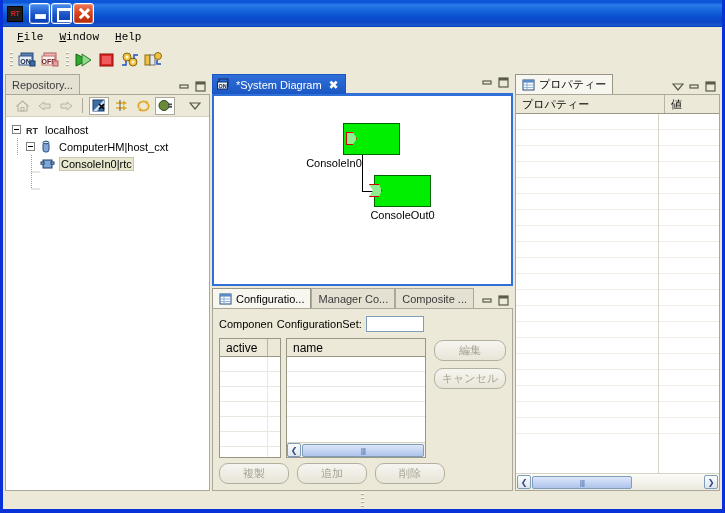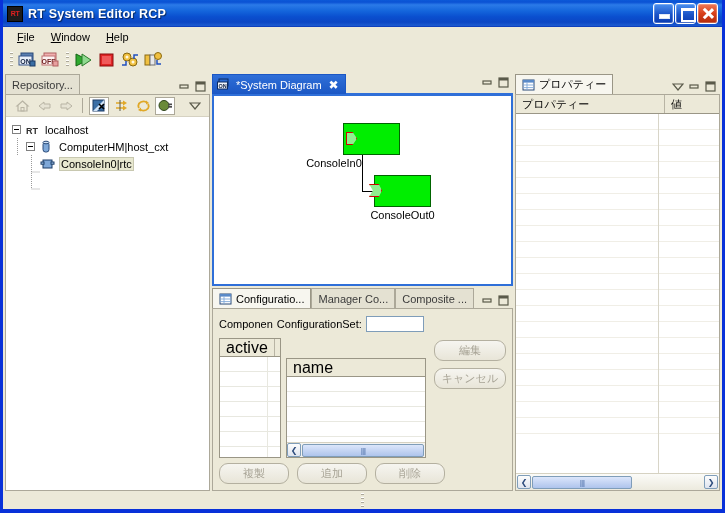--- a/index.html
+++ b/index.html
@@ -75,21 +75,21 @@
   }
   .tb-close::before { transform: rotate(45deg); }
   .tb-close::after  { transform: rotate(-45deg); }
 
   
   #menubar {
     height: 20px; flex: 0 0 20px;
     background: #ece9d8;
     display: flex; align-items: center;
     padding-left: 6px;
-    font-size: 11px; color: #000;
+    font-size: 11px; color: #000; font-family: Liberation Mono, monospace;
   }
   .menu-item { padding: 2px 8px; cursor: default; }
   .menu-item u { text-decoration: underline; }
 
   
   #toolbar {
     height: 26px; flex: 0 0 26px;
     background: #ece9d8;
     display: flex; align-items: center;
     padding-left: 4px; gap: 1px;
@@ -211,28 +211,28 @@
   #cfg-row1 .lbl { font-size: 11px; white-space: nowrap; }
   #cfg-setbox {
     width: 58px; height: 16px; background: #fff; border: 1px solid #7f9db9;
   }
   #cfg-main { flex: 1 1 auto; display:flex; gap: 8px; min-height:0; padding-top: 4px;}
   #cfg-tables { flex: 1 1 auto; display:flex; gap: 5px; min-width:0;}
   .tbl { border: 1px solid #9a9686; background: #fff; display:flex; flex-direction: column; min-height:0;}
   .tbl-head {
     height: 18px; flex: 0 0 18px; background: #ece9d8;
     border-bottom: 1px solid #9a9686;
-    display:flex; align-items:center; font-size:16px;
+    display:flex; align-items:center; font-size:12px;
   }
   .tbl-head .hc { padding: 0 6px; border-right: 1px solid #b8b4a4; height:100%; display:flex;align-items:center;}
   .tbl-rows { flex: 1 1 auto; position: relative; overflow:hidden;}
   .tbl-rows .r { height: 15px; border-bottom: 1px solid #e8e8e0; }
   .tbl-rows .vline { position:absolute; top:0; bottom:0; width:1px; background:#e8e8e0;}
   #tbl-active { width: 62px; flex: 0 0 62px;}
-  #tbl-name { flex: 1 1 auto; min-width:0; position: relative; margin-top: 20px;}
+  #tbl-name { flex: 1 1 auto; min-width:0; position: relative;}
   .hscroll {
     position:absolute; left:0; right:0; bottom:0; height: 15px;
     background: #f4f3ef; display:flex; align-items:center;
     border-top: 1px solid #d6d2c2;
   }
   .sb-arrow {
     width: 14px; height: 14px; flex:0 0 14px;
     background: linear-gradient(to bottom,#fdfdfd,#dfe4ef);
     border: 1px solid #7f9db9; border-radius: 2px;
     display:flex; align-items:center; justify-content:center;
@@ -287,21 +287,20 @@
   }
   svg { display:block; }
 </style>
 </head>
 <body>
 
 <div id="window">
 
   <div id="titlebar">
     <div id="app-icon">RT</div>
-    <div id="title-text">RT System Editor RCP</div>
     <div class="tb-btn tb-min"></div>
     <div class="tb-btn tb-max"></div>
     <div class="tb-btn tb-close"></div>
   </div>
 
   <div id="menubar">
     <div class="menu-item"><u>F</u><span>ile</span></div>
     <div class="menu-item"><u>W</u><span>indow</span></div>
     <div class="menu-item"><u>H</u><span>elp</span></div>
   </div>

